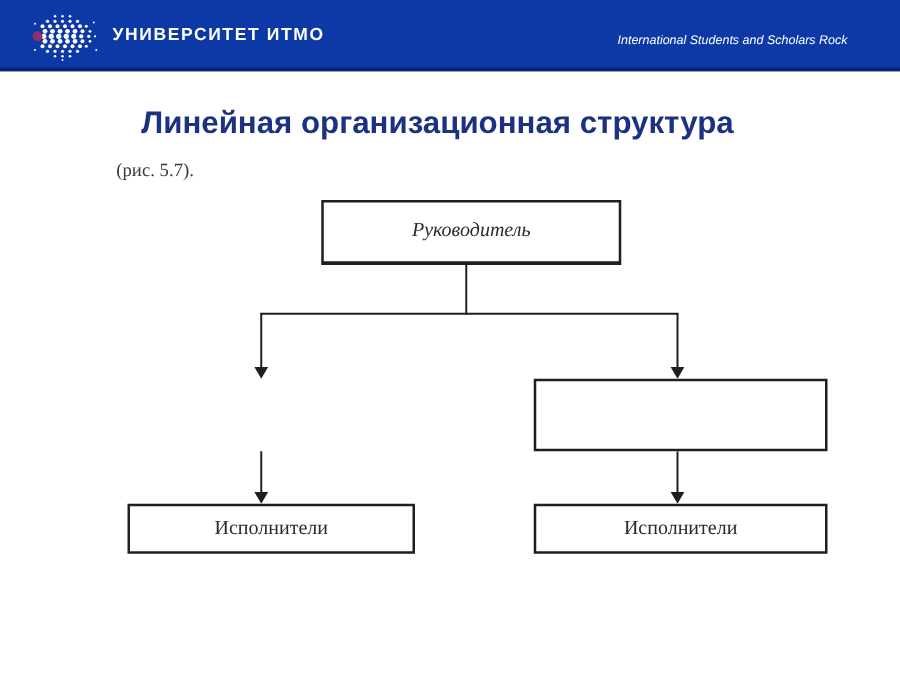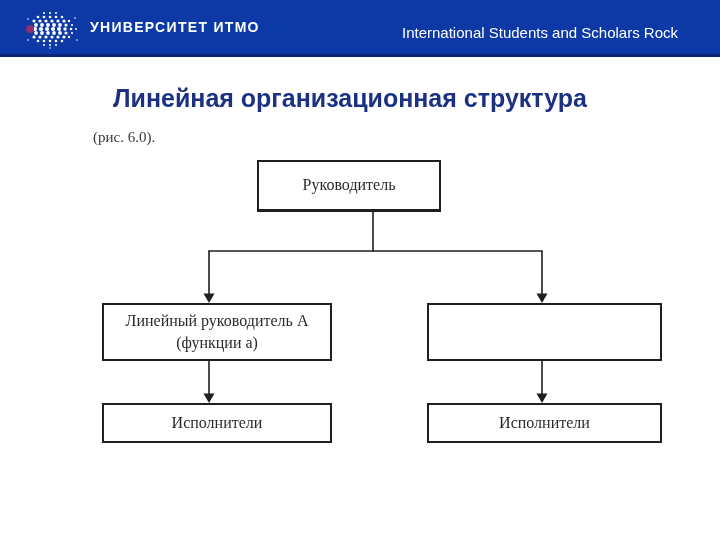--- a/index.html
+++ b/index.html
@@ -27,22 +27,23 @@
     position:absolute;left:90px;top:0;height:54px;
     display:flex;align-items:center;
     color:var(--header-text,#ffffff);
     font-size:14px;font-weight:bold;letter-spacing:1.3px;
     white-space:nowrap;
     text-align:right;
   }
   .header-subtitle{
     position:absolute;right:42px;top:25px;
     color:var(--header-text,#ffffff);
-    font-size:15px;line-height:16px;
+    font-size:10px;line-height:16px;
     white-space:nowrap;
+    font-style:italic;
   }
   
   .slide-title{
     position:absolute;left:113px;top:84px;
     font-size:25px;font-weight:bold;
     color:var(--title-color,#1c3182);
     white-space:nowrap;
   }
   .figure-caption{
     position:absolute;left:93px;top:129px;
@@ -57,21 +58,21 @@
     position:absolute;box-sizing:border-box;
     background:#ffffff;
     border:2px solid var(--line-color,#1f1f1f);
     display:flex;flex-direction:column;
     align-items:center;justify-content:center;
     font-family:"Liberation Serif",serif;
     font-size:16px;line-height:1.4;
     color:var(--box-text,#2b2b2b);
     text-align:center;
   }
-  .node-root {left:257px;top:160px;width:184px;height:52px;border-bottom-width:3px;}
+  .node-root {left:257px;top:160px;width:240px;height:52px;border-bottom-width:3px;font-style:italic;}
   .node-mgr-a{left:102px;top:303px;width:230px;height:58px;}
   .node-mgr-b{left:427px;top:303px;width:235px;height:58px;}
   .node-exe-a{left:102px;top:403px;width:230px;height:40px;}
   .node-exe-b{left:427px;top:403px;width:235px;height:40px;}
 </style>
 </head>
 <body>
 
 <div class="slide">
 
@@ -136,21 +137,21 @@
           <circle cx="59" cy="30" r="0.8"></circle>
           <circle cx="32" cy="38" r="0.8"></circle>
       </g>
       <circle cx="12" cy="19" r="4" fill="#8e2f6f"></circle>
     </svg>
     <div class="university-name">УНИВЕРСИТЕТ ИТМО</div>
     <div class="header-subtitle">International Students and Scholars Rock</div>
   </div>
 
   <div class="slide-title">Линейная организационная структура</div>
-  <div class="figure-caption">(рис. 6.0).</div>
+  <div class="figure-caption">(рис. 5.7).</div>
 
   <div class="org-chart">
 
     <svg class="connectors" width="720" height="540" viewBox="0 0 720 540" aria-hidden="true">
       <g stroke="#1f1f1f" stroke-width="1.6" fill="none">
         <line x1="373" y1="212" x2="373" y2="251.8"></line>
         <line x1="208.2" y1="251" x2="542.8" y2="251"></line>
         <line x1="209" y1="251" x2="209" y2="295"></line>
         <line x1="542" y1="251" x2="542" y2="295"></line>
         <line x1="209" y1="361" x2="209" y2="395"></line>
@@ -161,24 +162,20 @@
         <polygon points="536.5,293.5 547.5,293.5 542,303"></polygon>
         <polygon points="203.5,393.5 214.5,393.5 209,403"></polygon>
         <polygon points="536.5,393.5 547.5,393.5 542,403"></polygon>
       </g>
     </svg>
 
     <div class="node node-root">
       <span>Руководитель</span>
     </div>
 
-    <div class="node node-mgr-a">
-      <span>Линейный руководитель А</span>
-      <span>(функции а)</span>
-    </div>
 
     <div class="node node-mgr-b">
     </div>
 
     <div class="node node-exe-a">
       <span>Исполнители</span>
     </div>
 
     <div class="node node-exe-b">
       <span>Исполнители</span>

